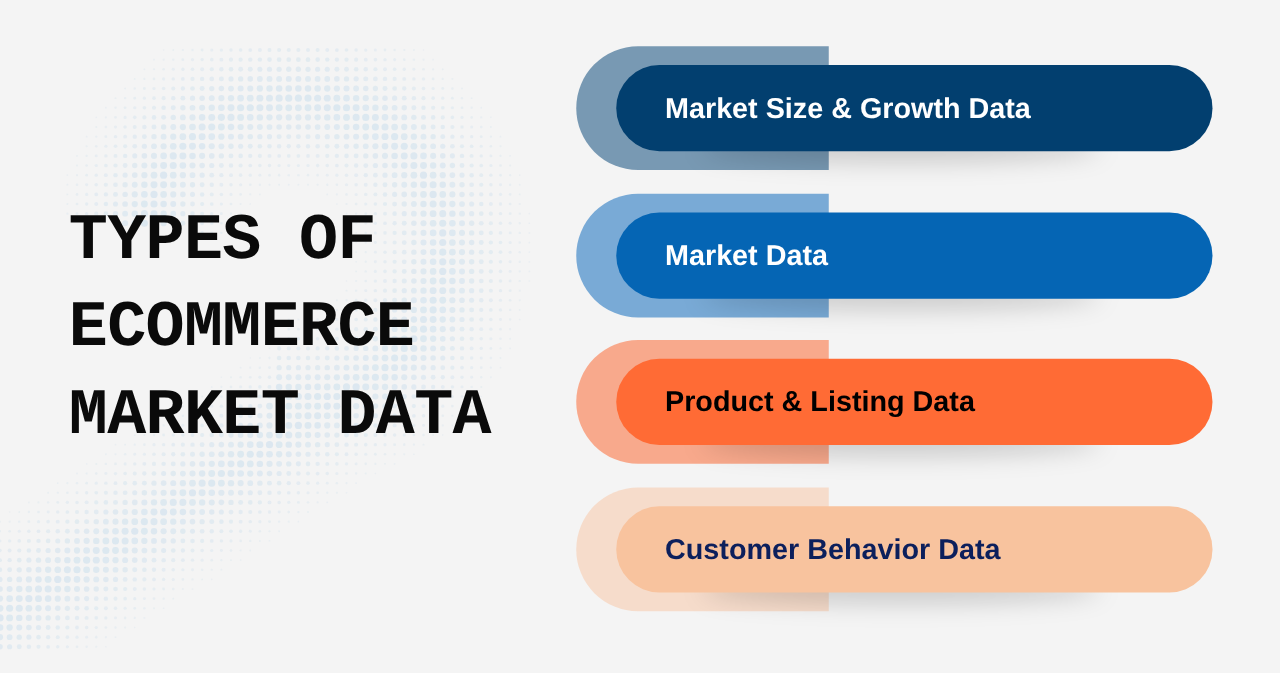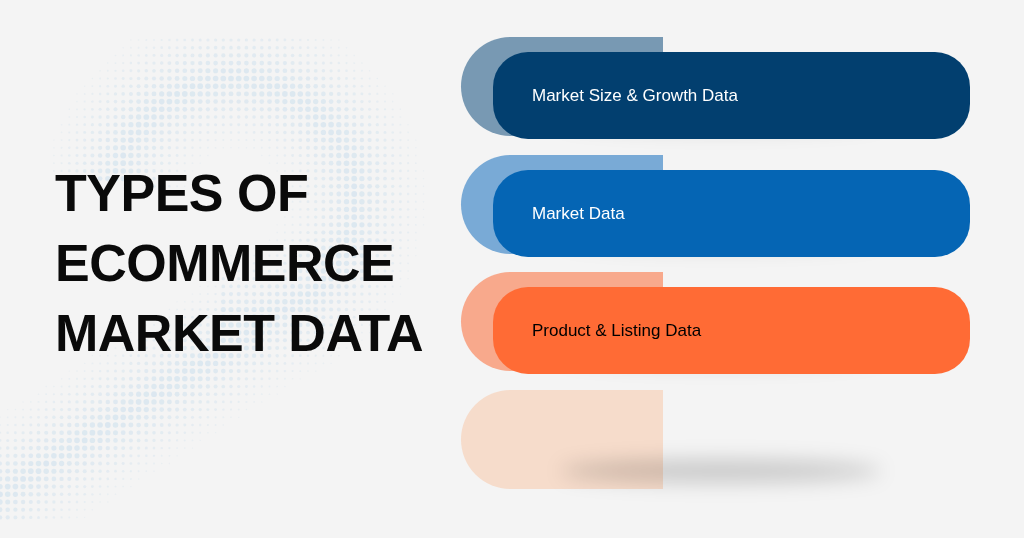--- a/index.html
+++ b/index.html
@@ -15,20 +15,21 @@
   }
   .title {
     position: absolute;
     left: 55px;
     top: 158px;
     font-weight: 700;
     font-size: 52px;
     line-height: 70px;
     color: #0a0a0a;
     letter-spacing: -0.5px;
+    font-family: Liberation Mono, monospace;
   }
   .title div { white-space: nowrap; }
 
   .row {
     position: absolute;
     left: 461px;
     width: 520px;
     height: 100px;
   }
   .backer {
@@ -41,26 +42,26 @@
     position: absolute;
     left: 100px; top: 70px;
     width: 320px; height: 22px;
     border-radius: 50%;
     background: rgba(0,0,0,0.18);
     filter: blur(10px);
   }
   .pill {
     position: absolute;
     left: 32px; top: 15px;
-    width: 477px; height: 87px;
+    width: 477px; height: 69px;
     border-radius: 35px;
     display: flex; align-items: center;
     padding-left: 39px;
-    font-weight: 400;
-    font-size: 17px;
+    font-weight: 700;
+    font-size: 23px;
     white-space: nowrap;
   }
 </style>
 </head>
 <body style="background: rgb(244, 244, 244);">
 
 <svg class="bg-dots" viewBox="0 0 1024 538" xmlns="http://www.w3.org/2000/svg">
   <g id="dots" fill="#d9e6ef">
       <circle cx="130.9" cy="40.0" r="0.63" opacity="0.38"></circle>
       <circle cx="138.6" cy="40.0" r="0.76" opacity="0.41"></circle>
@@ -1960,13 +1961,16 @@
   <div class="backer" style="background: rgb(248, 169, 140);"></div>
   <div class="shadow"></div>
   <div class="pill" style="background: rgb(255, 107, 53); color: #000000;">
     <span>Product &amp; Listing Data</span>
   </div>
 </div>
 
 <div class="row" style="top:390px;">
   <div class="backer" style="background: rgb(246, 220, 203);"></div>
   <div class="shadow"></div>
+  <div class="pill" style="background: rgb(248, 195, 158); color: rgb(12, 31, 92);">
+    <span>Customer Behavior Data</span>
+  </div>
 </div>
 
 </body></html>

